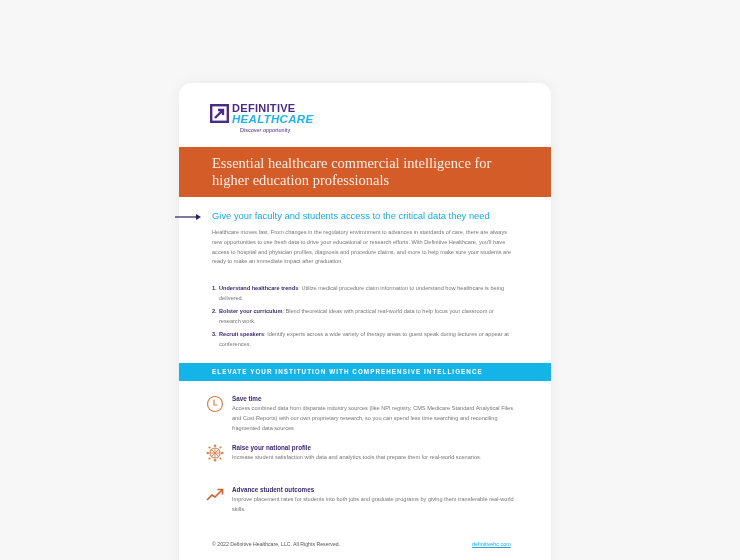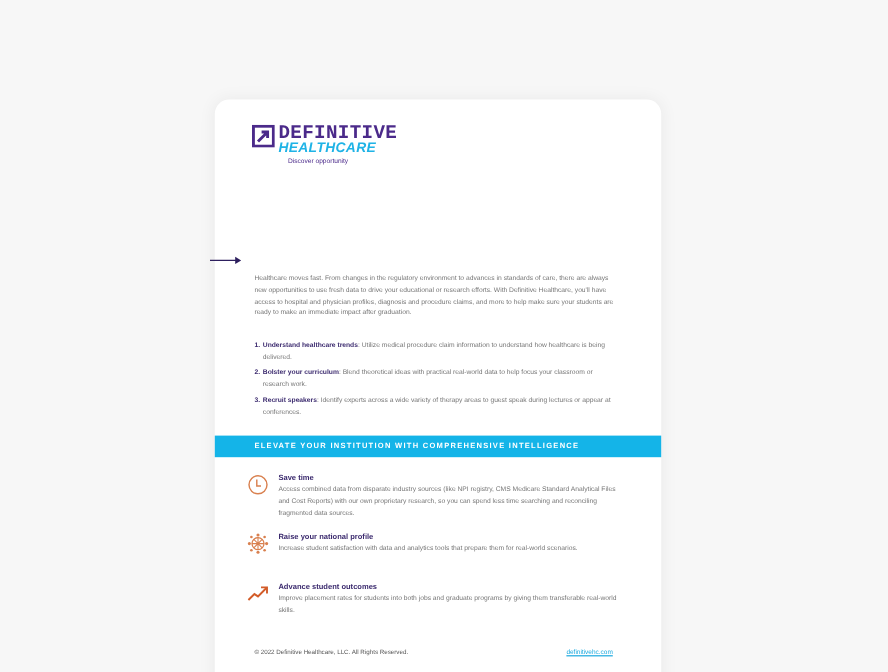--- a/index.html
+++ b/index.html
@@ -10,21 +10,21 @@
       position: relative;
     }
     .card {
       position: absolute; left: 179px; top: 83px; width: 372px; height: 500px;
       background: #ffffff; border-radius: 12px 12px 0 0;
       box-shadow: 0 0 14px rgba(0,0,0,0.06);
     }
     .logo { position: absolute; left: 31px; top: 20px; display: flex; align-items: flex-start; }
     .logo-mark { width: 19px; height: 19px; margin-right: 3px; margin-top: 1px; }
     .logo-text { line-height: 1; }
-    .logo-line1 { font-size: 16px; font-weight: bold; color: #4b2a8a; letter-spacing: 0.3px; font-family: Liberation Mono, monospace; }
+    .logo-line1 { font-size: 11px; font-weight: bold; color: #4b2a8a; letter-spacing: 0.3px; }
     .logo-line2 { font-size: 11.5px; font-weight: bold; color: #1fb3e6; letter-spacing: 0.3px; margin-top: 0px; font-style: italic; }
     .logo-tag { font-size: 5.5px; color: #4b2a8a; margin-top: 2px; margin-left: 8px; }
 
     .hero {
       position: absolute; left: 0; top: 64px; width: 372px; height: 50px;
       background: #d35c29;
     }
     .hero-title {
       position: absolute; left: 33px; top: 8px; width: 320px;
       font-family: "Liberation Serif", serif; font-size: 14.5px; line-height: 17px; color: #fbeee6;
@@ -71,25 +71,29 @@
       <rect x="1.2" y="1.2" width="16.6" height="16.6" fill="none" stroke="#4b2a8a" stroke-width="2.4"></rect>
       <path d="M5 14 L13 6 M8 6 H13 V11" fill="none" stroke="#4b2a8a" stroke-width="2.4"></path>
     </svg>
     <div class="logo-text">
       <div class="logo-line1">DEFINITIVE</div>
       <div class="logo-line2">HEALTHCARE</div>
       <div class="logo-tag">Discover opportunity</div>
     </div>
   </div>
 
+  <div class="hero">
+    <div class="hero-title">Essential healthcare commercial intelligence for higher education professionals</div>
+  </div>
 
   <svg class="arrow" viewBox="0 0 28 8">
     <line x1="0" y1="4" x2="24" y2="4" stroke="#2d1f5e" stroke-width="1.2"></line>
     <path d="M21 1 L26 4 L21 7 Z" fill="#2d1f5e"></path>
   </svg>
+  <div class="subhead">Give your faculty and students access to the critical data they need</div>
   <div class="intro">Healthcare moves fast. From changes in the regulatory environment to advances in standards of care, there are always new opportunities to use fresh data to drive your educational or research efforts. With Definitive Healthcare, you'll have access to hospital and physician profiles, diagnosis and procedure claims, and more to help make sure your students are ready to make an immediate impact after graduation.</div>
 
   <ol class="list">
     <li>
       <span class="num">1.</span><span class="term">Understand healthcare trends</span><span>: Utilize medical procedure claim information to understand how healthcare is being delivered.</span>
     </li>
     <li>
       <span class="num">2.</span><span class="term">Bolster your curriculum</span><span>: Blend theoretical ideas with practical real-world data to help focus your classroom or research work.</span>
     </li>
     <li>

